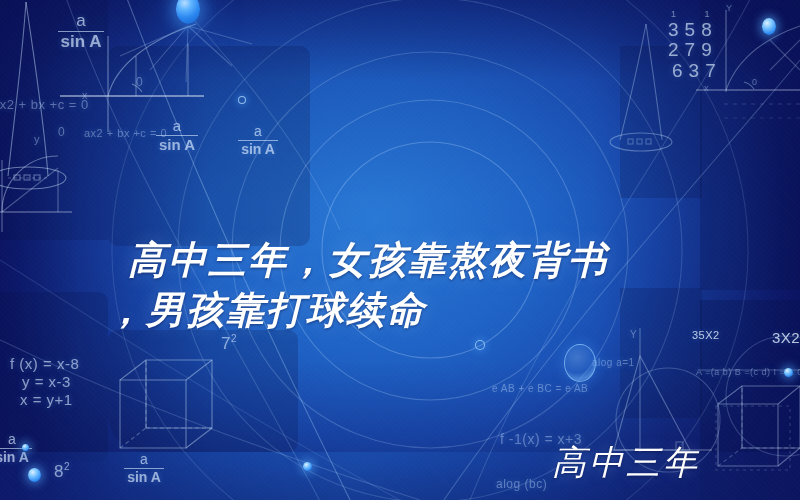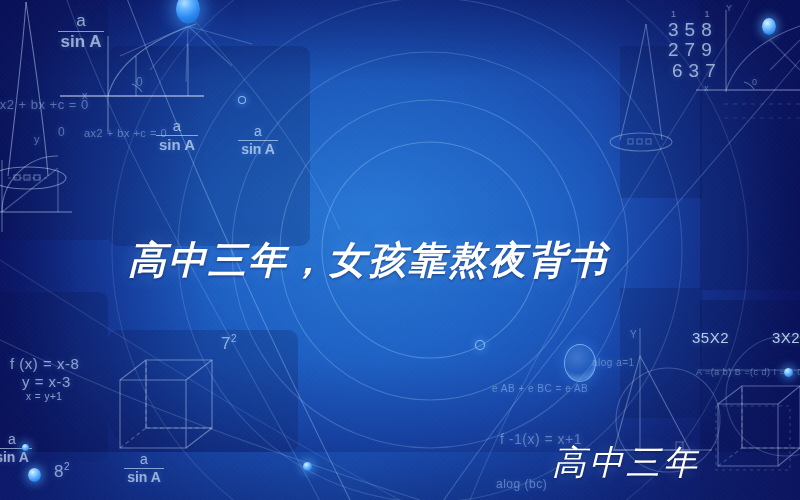--- a/index.html
+++ b/index.html
@@ -264,29 +264,29 @@
     <span class="num">a</span>
     <span class="bar"></span>
     <span class="den">sin A</span>
   </div>
 
   <div class="fx dim" style="left:-8px;top:98px;font-size:13px;">ax2 + bx +c = 0</div>
   <div class="fx dim" style="left:84px;top:128px;font-size:11px;">ax2 + bx +c = 0</div>
 
   <div class="fx" style="left:10px;top:356px;font-size:15px;">f (x) = x-8</div>
   <div class="fx" style="left:22px;top:374px;font-size:15px;">y = x-3</div>
-  <div class="fx" style="left:26px;top:392px;font-size:10px;">x = y+1</div>
-
-  <div class="fx dim" style="left:500px;top:432px;font-size:14px;">f -1(x) = x+1</div>
+  <div class="fx" style="left:20px;top:392px;font-size:15px;">x = y+1</div>
+
+  <div class="fx dim" style="left:500px;top:432px;font-size:14px;">f -1(x) = x+3</div>
   <div class="fx dim" style="left:496px;top:478px;font-size:12px;">alog (bc)</div>
   <div class="fx dim" style="left:592px;top:358px;font-size:10px;">alog a=1</div>
   <div class="fx dim" style="left:492px;top:384px;font-size:10px;">e AB + e BC = e AB</div>
   <div class="fx dim" style="left:696px;top:368px;font-size:9px;">A =(a b) B =(c d)  I =(1 0)</div>
 
-  <div class="fx bright" style="left:692px;top:330px;font-size:15px;">35X2</div>
+  <div class="fx bright" style="left:692px;top:330px;font-size:11px;">35X2</div>
   <div class="fx bright" style="left:772px;top:330px;font-size:15px;">3X2</div>
 
   <div class="fx" style="left:54px;top:462px;font-size:17px;">
     <span>8</span><sup style="font-size:10px;">2</sup>
   </div>
   <div class="fx" style="left:186px;top:334px;font-size:17px;margin-left:35px;">
     <span>7</span><sup style="font-size:10px;">2</sup>
   </div>
 
   <div class="fx dim" style="left:82px;top:90px;font-size:11px;">x</div>
@@ -311,17 +311,18 @@
   <div class="blob hollow" style="left:564px;top:344px;width:32px;height:38px;"></div>
   <div class="dot" style="left:28px;top:468px;width:13px;height:14px;"></div>
   <div class="dot ring" style="left:238px;top:96px;width:8px;height:8px;"></div>
   <div class="dot" style="left:303px;top:462px;width:9px;height:9px;"></div>
   <div class="dot" style="left:22px;top:444px;width:7px;height:7px;"></div>
   <div class="dot ring" style="left:475px;top:340px;width:10px;height:10px;"></div>
   <div class="dot" style="left:784px;top:368px;width:9px;height:9px;"></div>
 
   <div class="headline">
     <span>高中三年，女孩靠熬夜背书</span>
+    <span class="l2">，男孩靠打球续命</span>
   </div>
 
   <div class="watermark">高中三年</div>
 
 </div>
 
 </body></html>

